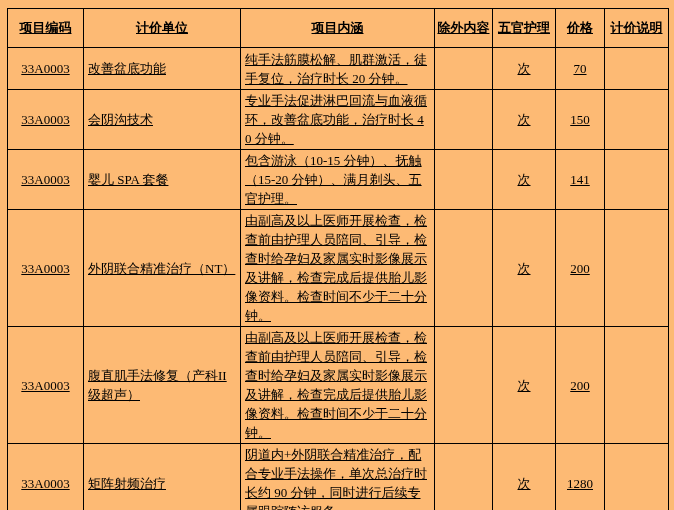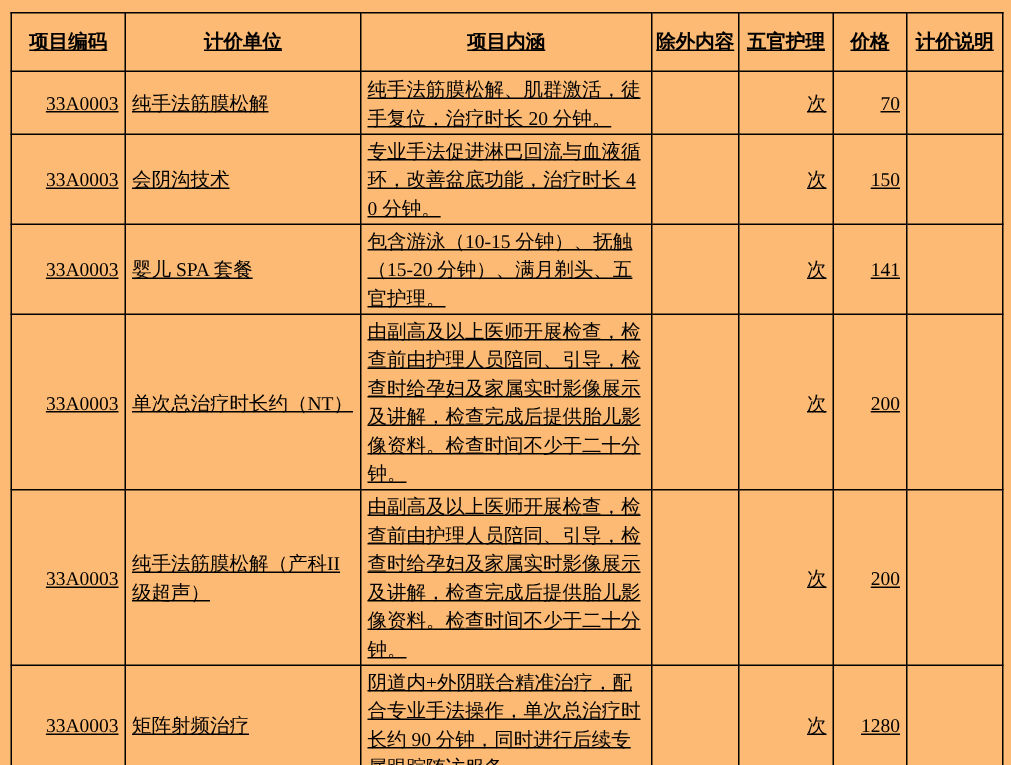--- a/index.html
+++ b/index.html
@@ -40,21 +40,21 @@
   .price-table td {
     padding: 1px 4px;
   }
   .price-table thead tr { height: 39px; }
   .price-table tbody tr:nth-child(1) { height: 42px; }
   .price-table tbody tr:nth-child(2) { height: 57px; }
   .price-table tbody tr:nth-child(3) { height: 56px; }
   .price-table tbody tr:nth-child(4) { height: 115px; }
   .price-table tbody tr:nth-child(5) { height: 115px; }
   .price-table tbody tr:nth-child(6) { height: 72px; }
-  .cell-center { text-align: right; line-height: 17px; }
+  .cell-center { text-align: center; line-height: 17px; }
   .cell-left   { text-align: left; line-height: 19px; }
 </style>
 </head>
 <body>
 
 <div id="page">
   <table class="price-table">
     <colgroup>
       <col style="width:76px">
       <col style="width:157px">
@@ -71,21 +71,21 @@
         <th>项目内涵</th>
         <th>除外内容</th>
         <th>五官护理</th>
         <th>价格</th>
         <th>计价说明</th>
       </tr>
     </thead>
     <tbody>
       <tr>
         <td class="cell-center">33A0003</td>
-        <td class="cell-left">纯手法筋膜松解</td>
+        <td class="cell-left">改善盆底功能</td>
         <td class="cell-left">纯手法筋膜松解、肌群激活，徒手复位，治疗时长 20 分钟。</td>
         <td class="cell-left"></td>
         <td class="cell-center">次</td>
         <td class="cell-center">70</td>
         <td class="cell-left"></td>
       </tr>
       <tr>
         <td class="cell-center">33A0003</td>
         <td class="cell-left">会阴沟技术</td>
         <td class="cell-left">专业手法促进淋巴回流与血液循环，改善盆底功能，治疗时长 40 分钟。</td>
@@ -98,30 +98,30 @@
         <td class="cell-center">33A0003</td>
         <td class="cell-left">婴儿 SPA 套餐</td>
         <td class="cell-left">包含游泳（10-15 分钟）、抚触（15-20 分钟）、满月剃头、五官护理。</td>
         <td class="cell-left"></td>
         <td class="cell-center">次</td>
         <td class="cell-center">141</td>
         <td class="cell-left"></td>
       </tr>
       <tr>
         <td class="cell-center">33A0003</td>
-        <td class="cell-left">单次总治疗时长约（NT）</td>
+        <td class="cell-left">外阴联合精准治疗（NT）</td>
         <td class="cell-left">由副高及以上医师开展检查，检查前由护理人员陪同、引导，检查时给孕妇及家属实时影像展示及讲解，检查完成后提供胎儿影像资料。检查时间不少于二十分钟。</td>
         <td class="cell-left"></td>
         <td class="cell-center">次</td>
         <td class="cell-center">200</td>
         <td class="cell-left"></td>
       </tr>
       <tr>
         <td class="cell-center">33A0003</td>
-        <td class="cell-left">纯手法筋膜松解（产科II 级超声）</td>
+        <td class="cell-left">腹直肌手法修复（产科II 级超声）</td>
         <td class="cell-left">由副高及以上医师开展检查，检查前由护理人员陪同、引导，检查时给孕妇及家属实时影像展示及讲解，检查完成后提供胎儿影像资料。检查时间不少于二十分钟。</td>
         <td class="cell-left"></td>
         <td class="cell-center">次</td>
         <td class="cell-center">200</td>
         <td class="cell-left"></td>
       </tr>
       <tr>
         <td class="cell-center">33A0003</td>
         <td class="cell-left">矩阵射频治疗</td>
         <td class="cell-left">阴道内+外阴联合精准治疗，配合专业手法操作，单次总治疗时长约 90 分钟，同时进行后续专属跟踪随访服务。</td>

